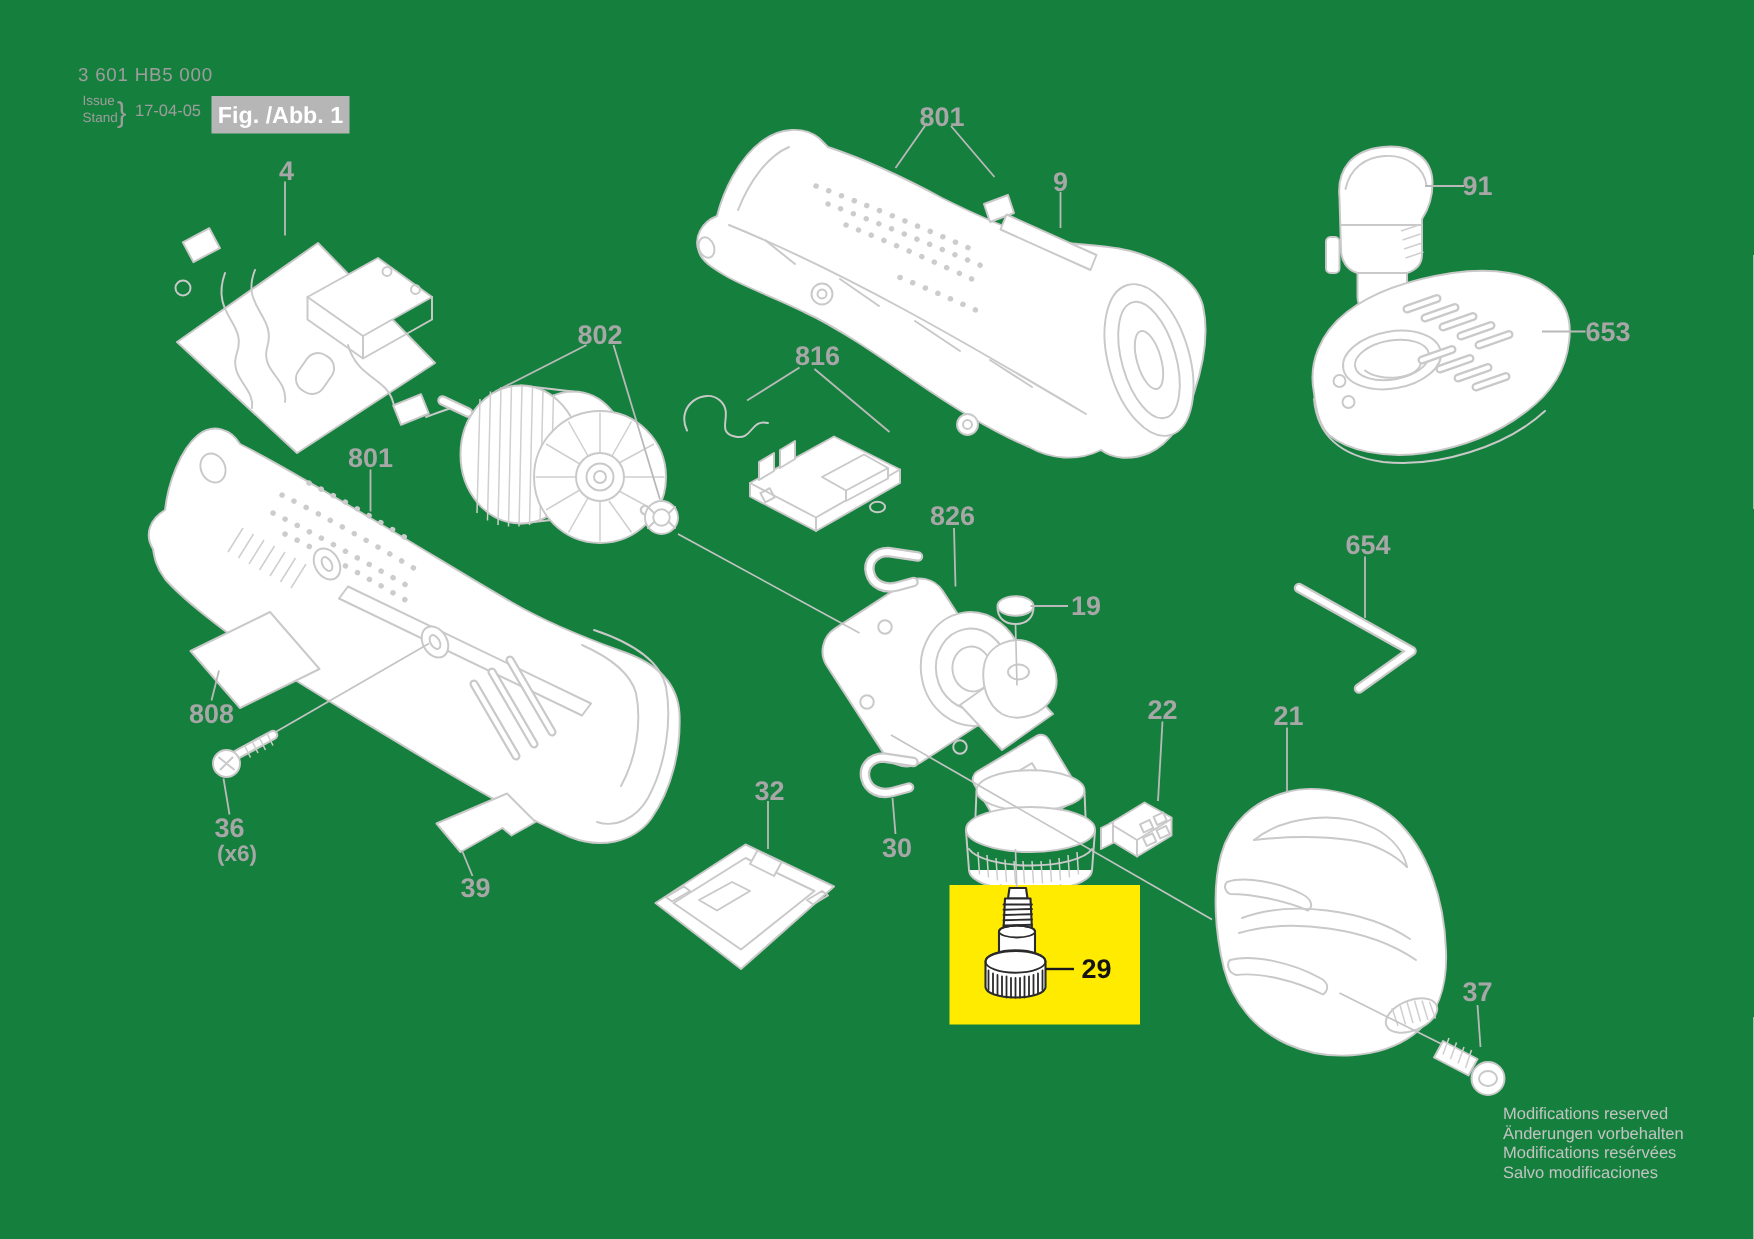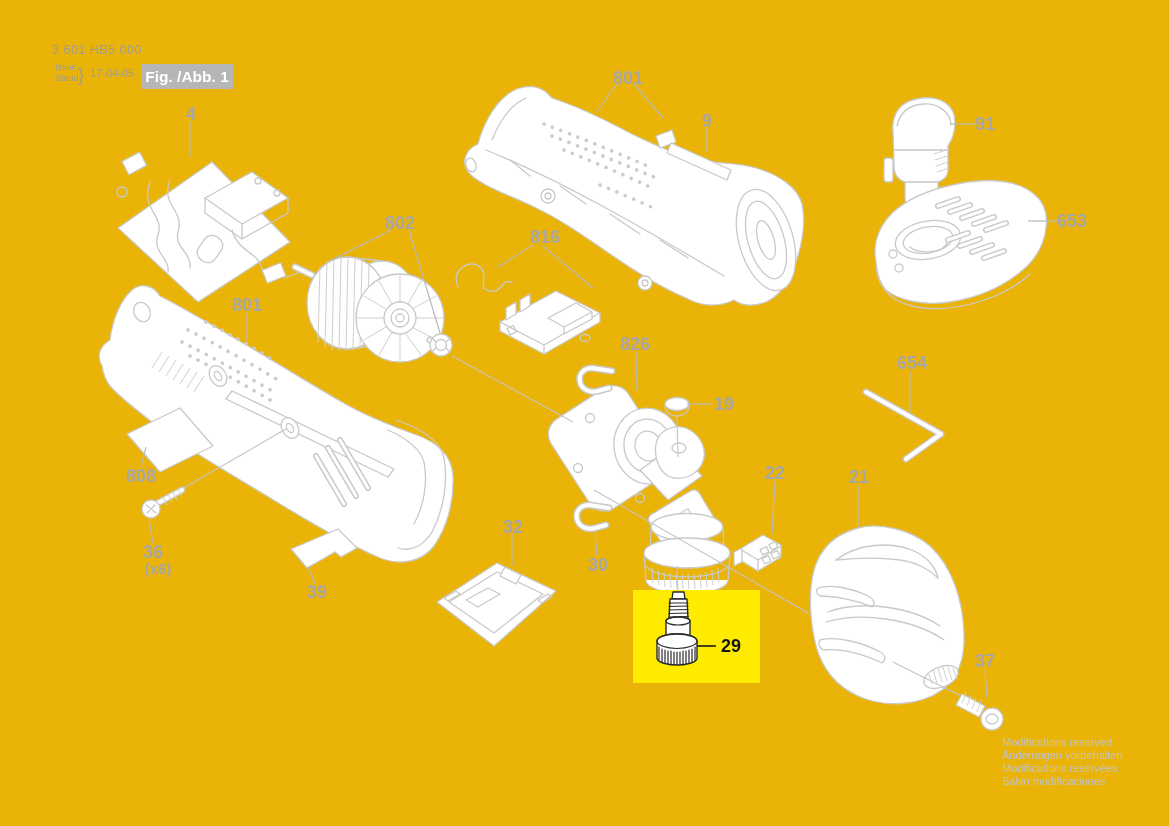--- a/index.html
+++ b/index.html
@@ -1,16 +1,16 @@
 <!DOCTYPE html>
 <html><head>
 <meta charset="utf-8">
 <style>
   html,body{margin:0;padding:0;background:#fff;}
-  .stage{position:relative;width:1169px;height:826px;background:#eab308;overflow:hidden;
+  .stage{position:relative;width:1169px;height:826px;background:#15803d;overflow:hidden;
          font-family:"Liberation Sans",sans-serif;text-decoration:underline;}
   svg{position:absolute;left:0;top:0;}
   .ln  {fill:none;stroke:#c9c9c9;stroke-width:1.3;stroke-linecap:round;stroke-linejoin:round;}
   .lnf {fill:#fff;stroke:#c9c9c9;stroke-width:1.3;stroke-linecap:round;stroke-linejoin:round;}
   .thin{fill:none;stroke:#cfcfcf;stroke-width:1;}
   .axis{fill:none;stroke:#c4c4c4;stroke-width:1.1;}
   .lead{fill:none;stroke:#b9b9b9;stroke-width:1.2;}
   .dots{fill:none;stroke:#cccccc;stroke-width:3.6;stroke-linecap:round;stroke-dasharray:0.1 9;}
   .thk {fill:none;stroke:#c9c9c9;stroke-width:7;stroke-linecap:round;stroke-linejoin:round;}
   .thkw{fill:none;stroke:#ffffff;stroke-width:4;stroke-linecap:round;stroke-linejoin:round;}

